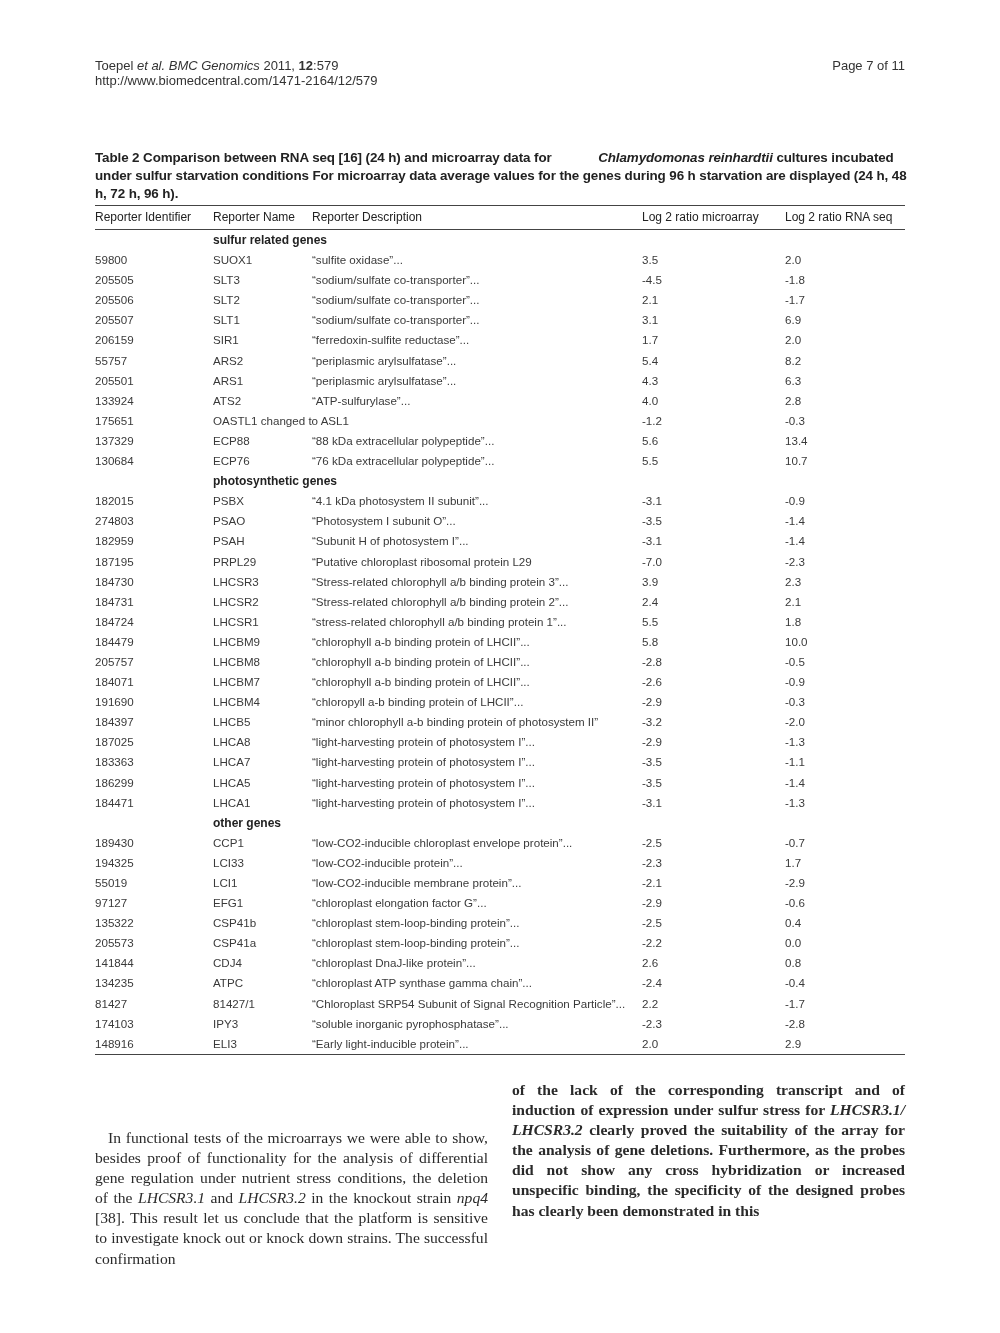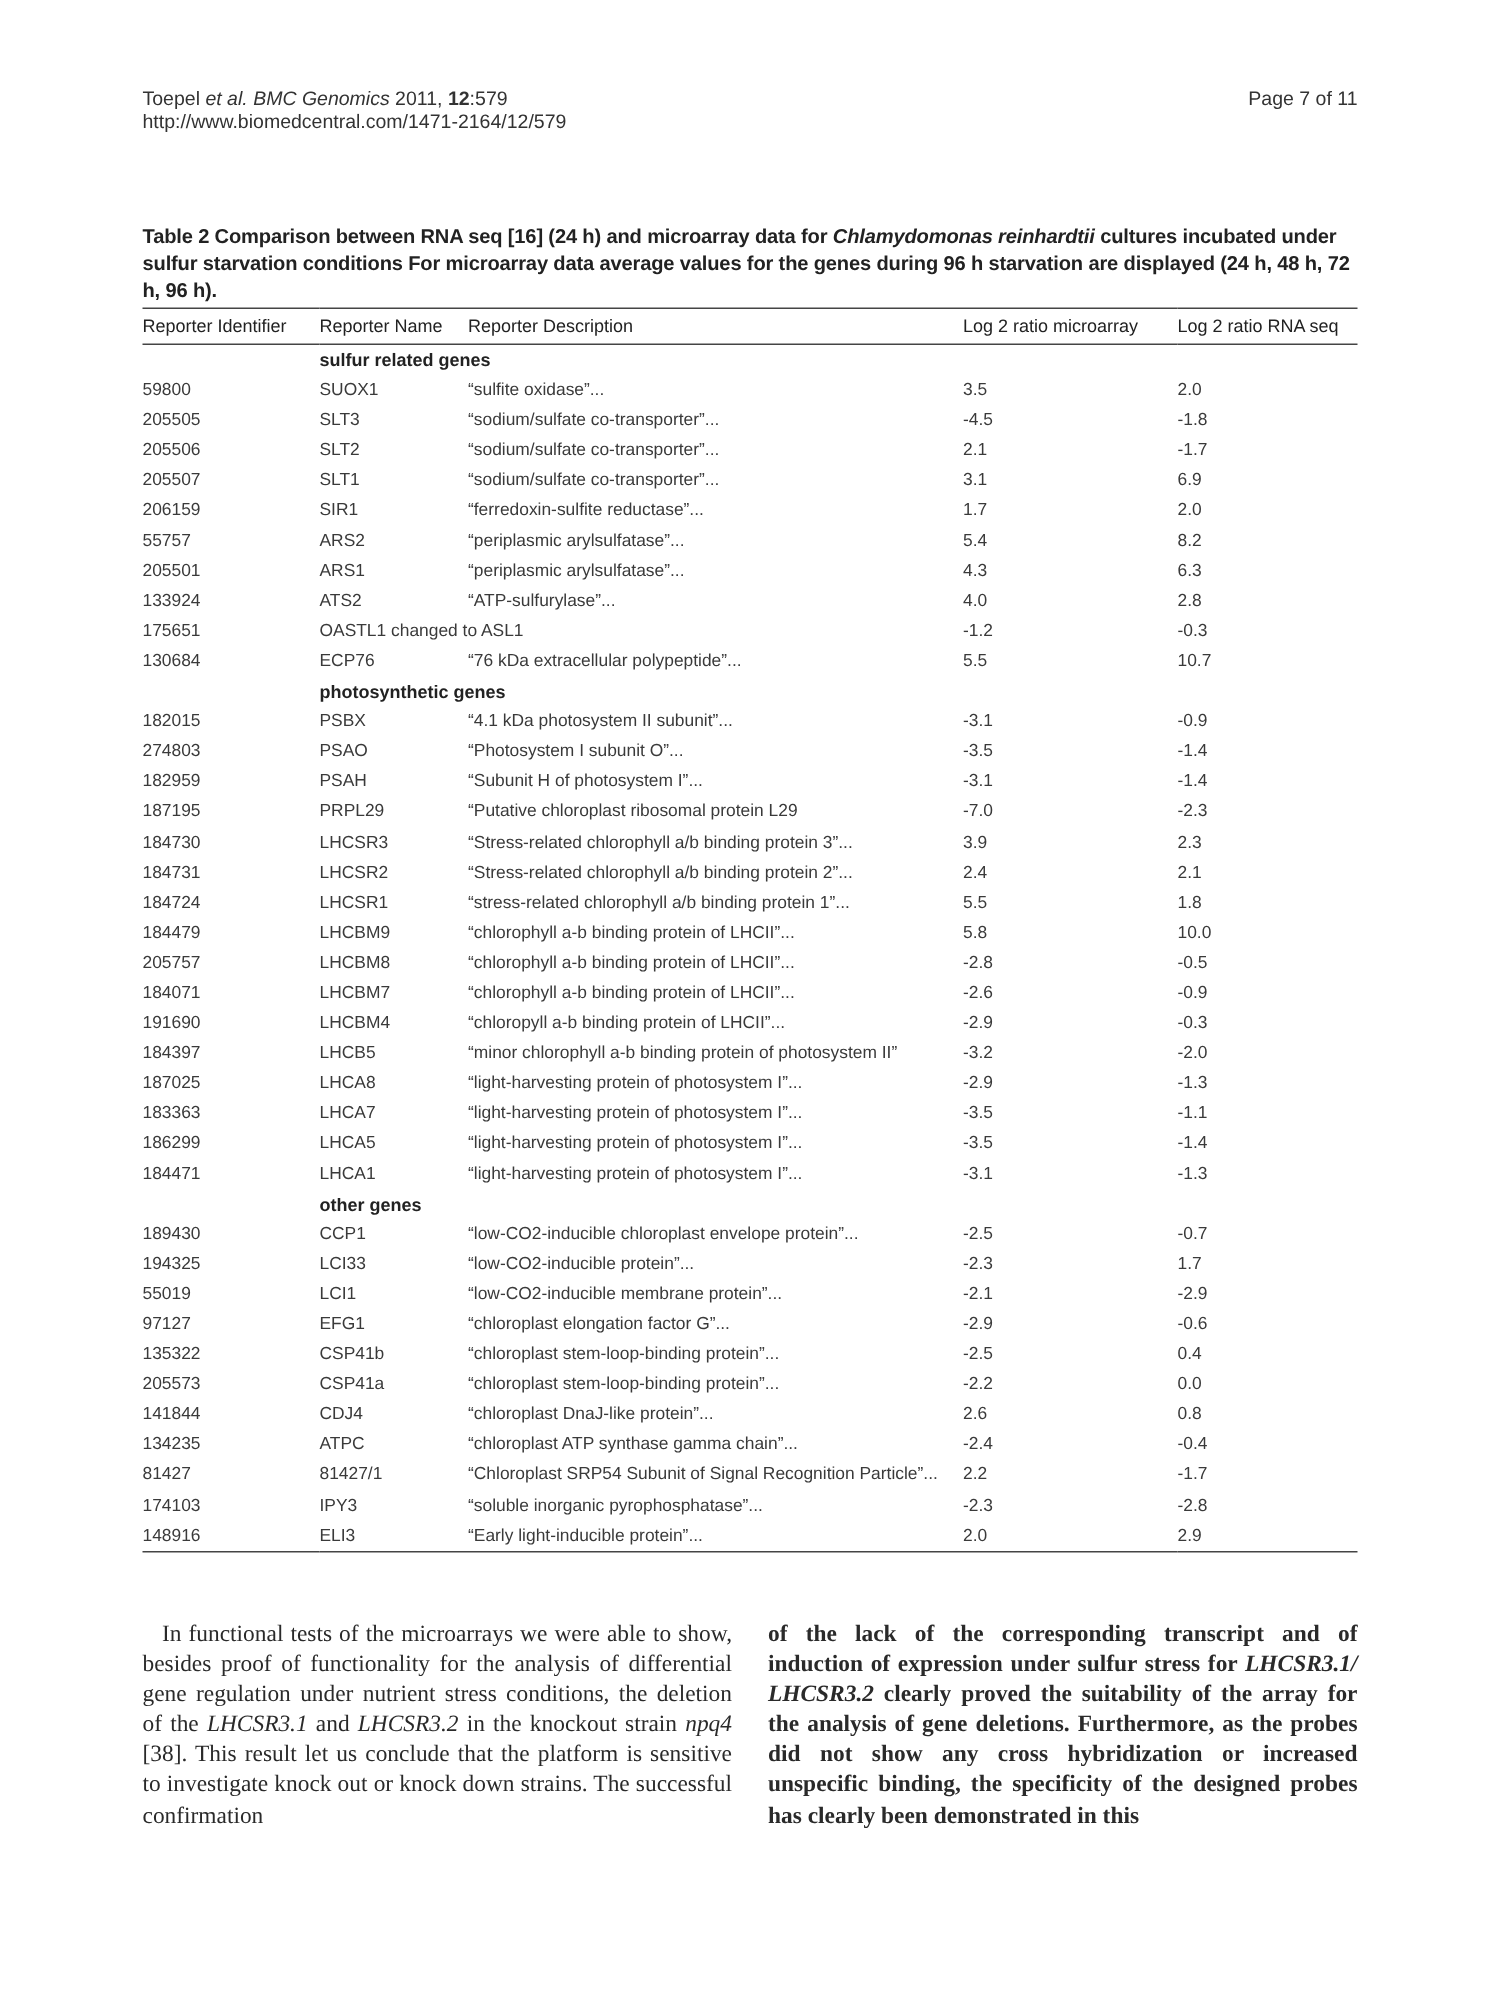--- a/index.html
+++ b/index.html
@@ -1,32 +1,32 @@
 <!DOCTYPE html>
 <html><head>
   <meta charset="utf-8">
   <style>
     html, body { margin: 0; padding: 0; background: #ffffff; }
     body { width: 1000px; height: 1333px; position: relative; overflow: hidden; color: #2b2b2b; }
     .header { position: absolute; left: 95px; top: 58px; width: 810px; font-family: "Liberation Sans", sans-serif; font-size: 13px; line-height: 15px; color: #333; }
     .header .right { position: absolute; right: 0; top: 0; text-align: right; }
     .caption { position: absolute; left: 95px; top: 149px; width: 812px; font-family: "Liberation Sans", sans-serif; font-weight: bold; font-size: 13.4px; line-height: 18px; color: #222; letter-spacing: -0.1px; }
-    .caption i { font-style: italic; }
+    .caption i { font-style: italic; margin-left: 43px; }
     table.data { position: absolute; left: 95px; top: 205px; width: 810px; border-collapse: collapse; font-family: "Liberation Sans", sans-serif; font-size: 11.6px; color: #3a3a3a; }
     table.data thead th { font-weight: normal; text-align: left; padding: 2px 0 4px 0; height: 17px; border-top: 1.5px solid #444; border-bottom: 1.5px solid #444; color: #222; white-space: nowrap; font-size: 12px; }
     table.data td { padding: 0; height: 20.1px; line-height: 20.1px; white-space: nowrap; vertical-align: middle; }
     table.data tbody tr:last-child td { border-bottom: 1.5px solid #444; }
     table.data tr.section td { font-weight: bold; color: #222; font-size: 12px; }
     .c1 { width: 118px; }
     .c2 { width: 99px; }
     .c3 { width: 330px; }
     .c4 { width: 143px; }
     .c5 { width: 120px; }
     .body-text { position: absolute; top: 1080px; font-family: "Liberation Serif", serif; font-size: 15.6px; line-height: 20.1px; color: #2a2a2a; text-align: justify; width: 393px; }
-    .col-left { left: 95px; text-indent: 13px; }
+    .col-left { left: 95px; text-indent: 13px; margin-top: 48px; }
     .col-right { left: 512px; font-weight: bold; }
     .body-text i { font-style: italic; }
   </style>
 </head>
 <body>
 
 <div class="header">
   <div>
     <span>Toepel</span>
     <i>et al.</i>
@@ -111,20 +111,27 @@
         <td>4.0</td>
         <td>2.8</td>
       </tr>
       <tr>
         <td>175651</td>
         <td colspan="2">OASTL1 changed to ASL1</td>
         <td>-1.2</td>
         <td>-0.3</td>
       </tr>
       <tr>
+        <td>137329</td>
+        <td>ECP88</td>
+        <td>“88 kDa extracellular polypeptide”...</td>
+        <td>5.6</td>
+        <td>13.4</td>
+      </tr>
+      <tr>
         <td>130684</td>
         <td>ECP76</td>
         <td>“76 kDa extracellular polypeptide”...</td>
         <td>5.5</td>
         <td>10.7</td>
       </tr>
       <tr class="section">
         <td></td>
         <td colspan="4">photosynthetic genes</td>
       </tr>

